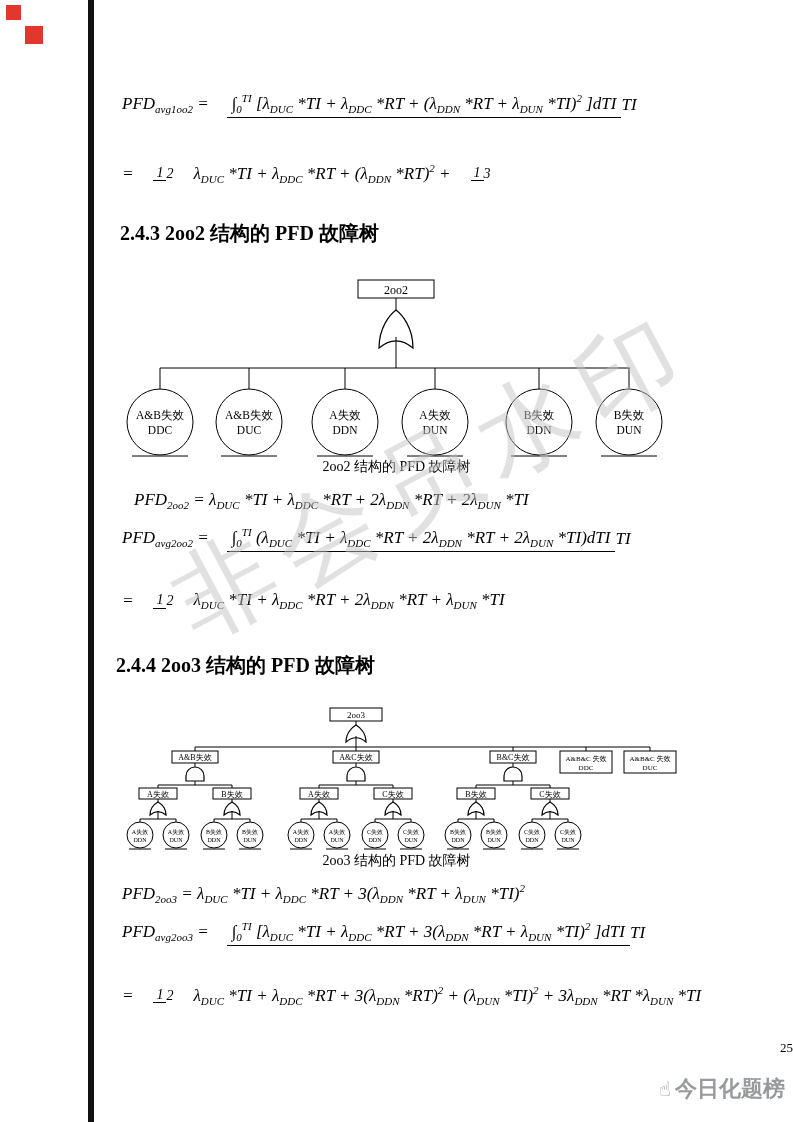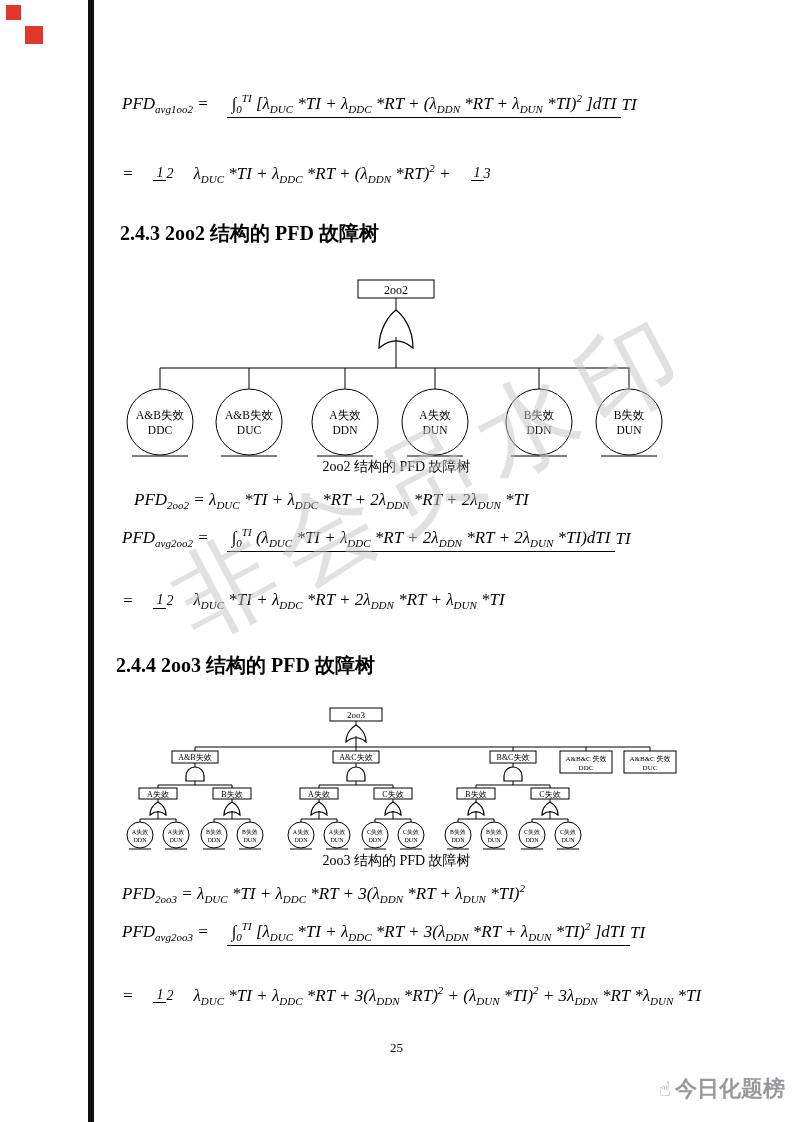--- a/index.html
+++ b/index.html
@@ -17,21 +17,21 @@
   .fline{position:absolute;display:flex;align-items:center;gap:18px;
          font-style:italic;font-size:17px;white-space:nowrap;}
   .fline sub,.fline sup{font-size:11px;}
   .frac{display:inline-flex;align-items:center;line-height:1.2;}
   .frac .num{border-bottom:1.2px solid #000;padding:0 5px 1px;}
   .frac .den{padding-top:1px;}
   .frac.small{font-size:14px;line-height:1.05;margin:0 2px;}
   .frac.small .num{padding:0 3px 0;}
 
   .caption{position:absolute;left:0;width:793px;text-align:center;font-size:14px;}
-  .pagenum{position:absolute;left:0;top:1040px;width:793px;text-align:center;font-size:13px;}
+  .pagenum{position:absolute;left:0;top:1040px;width:793px;text-align:right;font-size:13px;}
 
   .treesvg{position:absolute;left:0;}
   .tl{stroke:#000;stroke-width:1;}
   .nd{fill:#fff;stroke:#000;stroke-width:1;}
   .gt{fill:#fff;stroke:#000;stroke-width:1.2;}
   svg text{font-family:"Liberation Serif","DejaVu Serif",serif;fill:#000;}
 
   .watermark{position:absolute;left:150px;top:552px;transform:rotate(-28deg);
              transform-origin:0 0;font-size:100px;letter-spacing:14px;color:#c4c4c4;
              opacity:.5;white-space:nowrap;pointer-events:none;z-index:9;}

